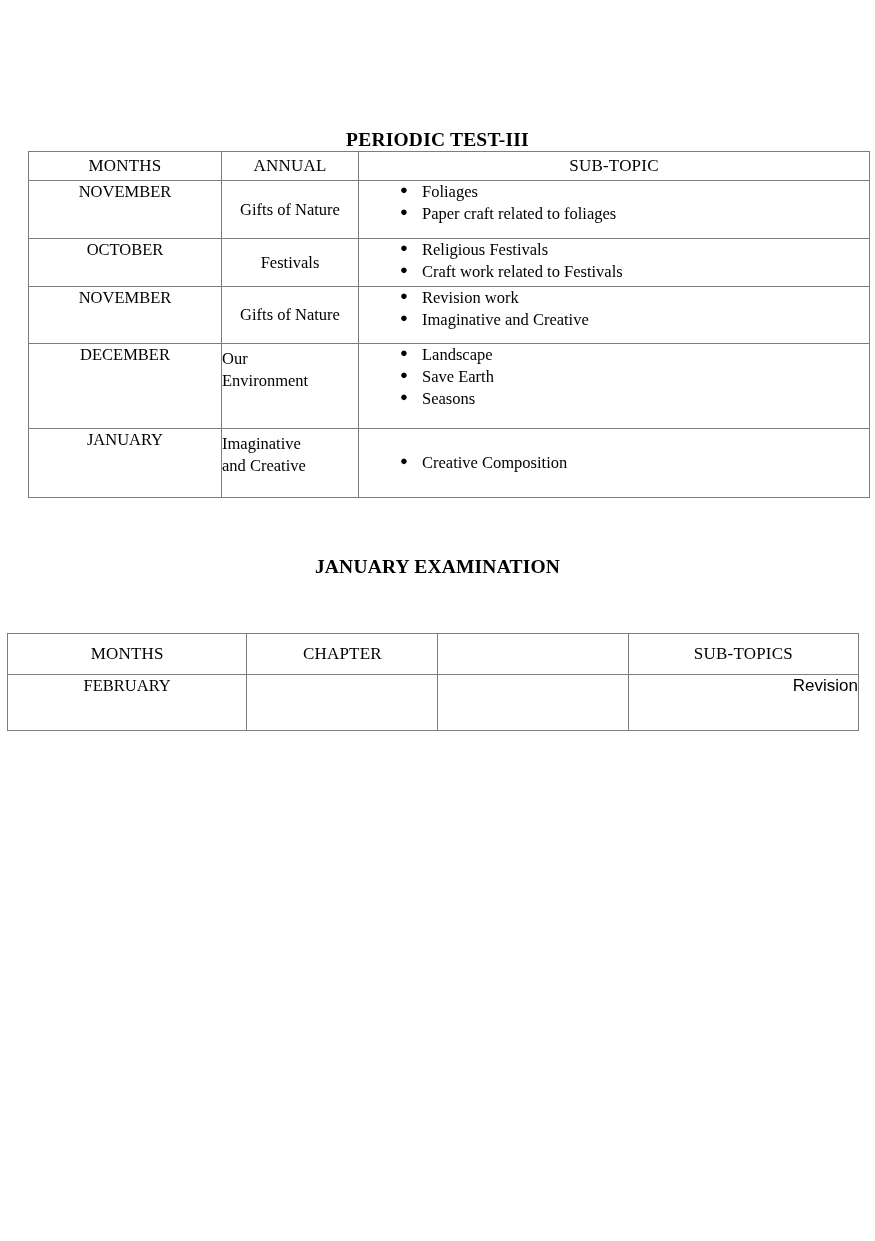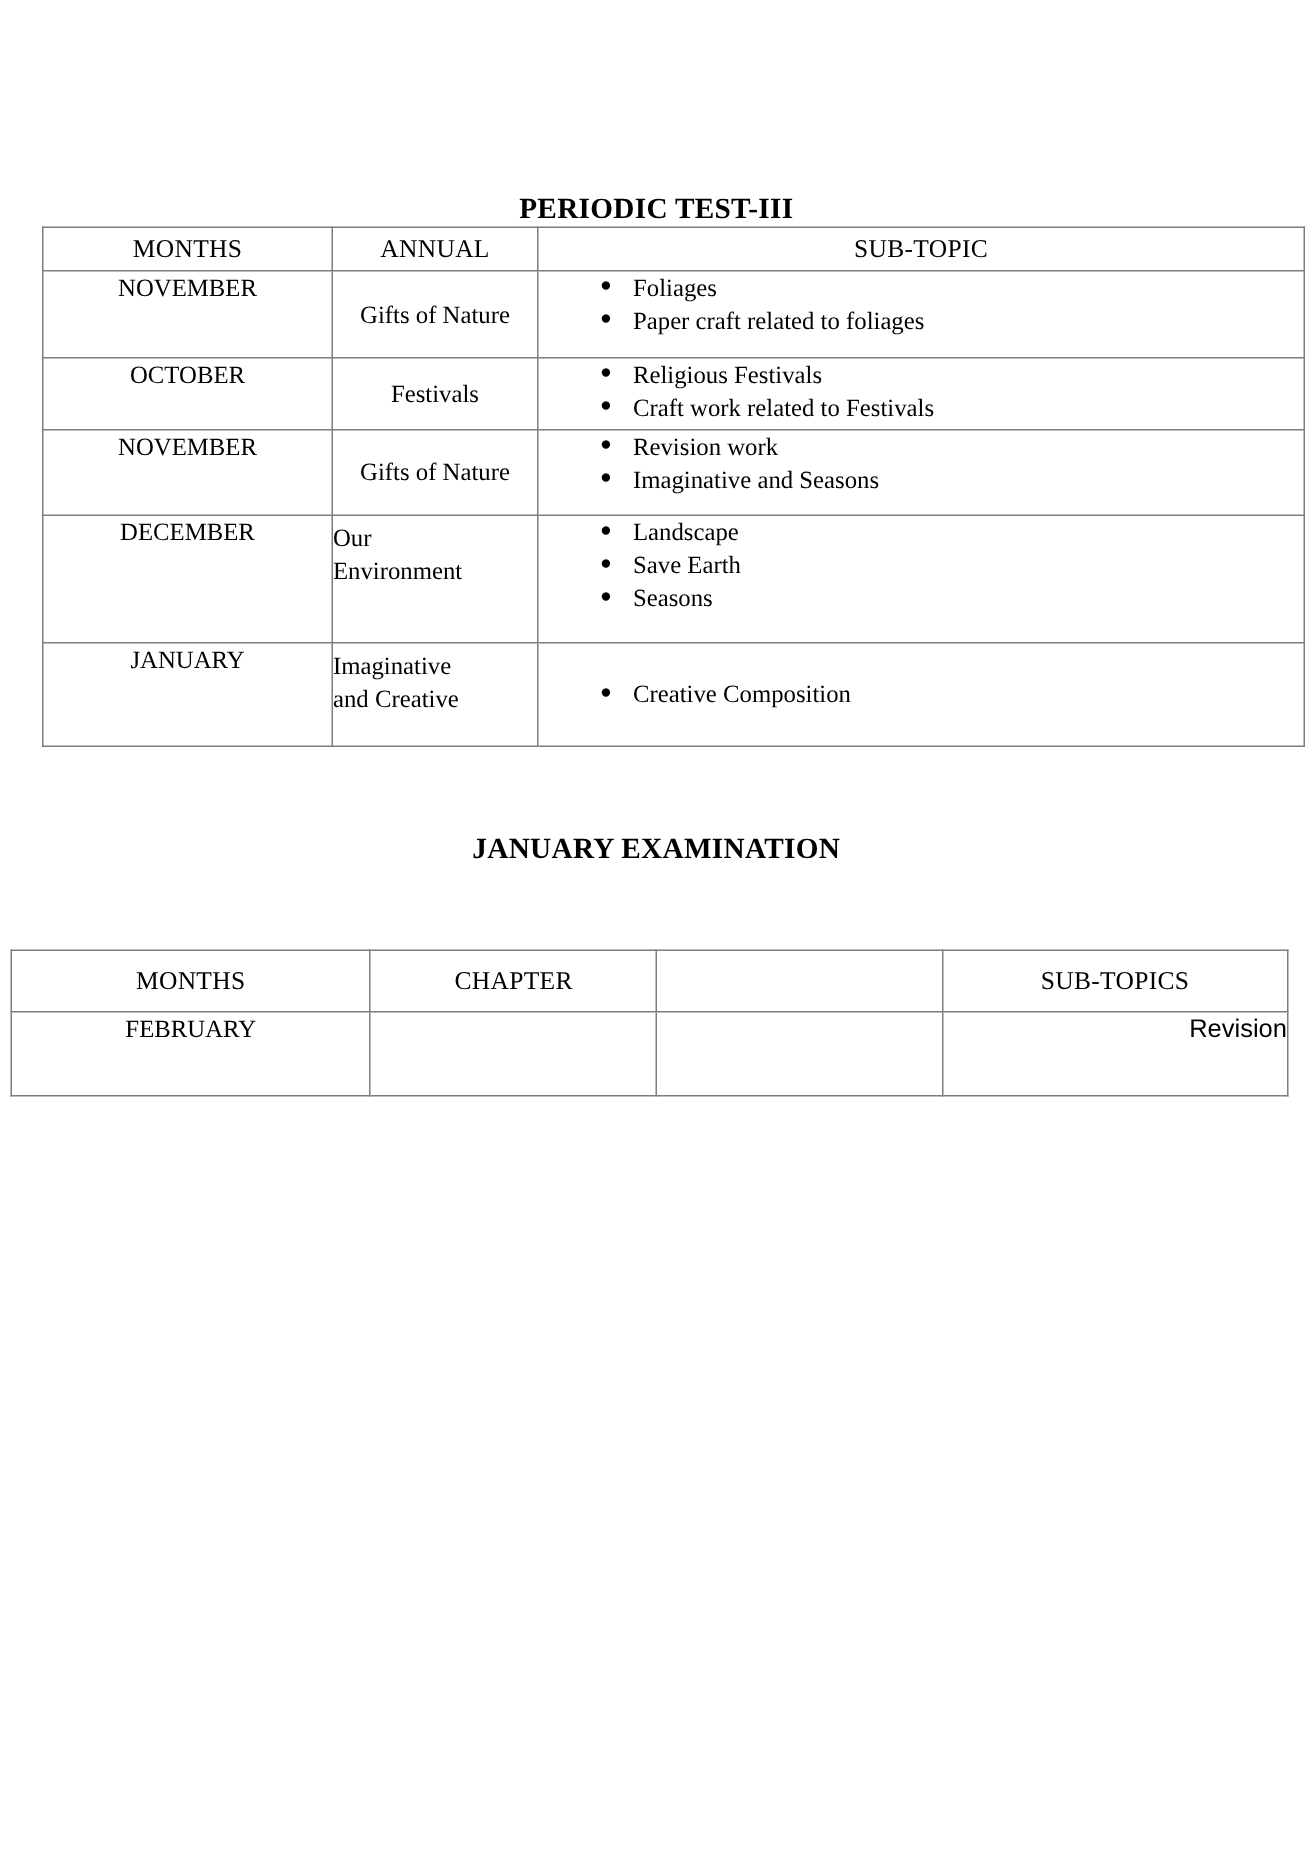--- a/index.html
+++ b/index.html
@@ -219,21 +219,21 @@
         <td class="month-cell">NOVEMBER</td>
         <td class="topic-cell align-center">Gifts of Nature</td>
         <td class="sub-cell">
           <ul class="bullets">
             <li>
               <span class="bullet-dot">●</span>
               <span>Revision work</span>
             </li>
             <li>
               <span class="bullet-dot">●</span>
-              <span>Imaginative and Seasons</span>
+              <span>Imaginative and Creative</span>
             </li>
           </ul>
         </td>
       </tr>
 
       <tr id="row-dec">
         <td class="month-cell">DECEMBER</td>
         <td class="topic-cell align-left">
           <div>Our</div>
           <div>Environment</div>

